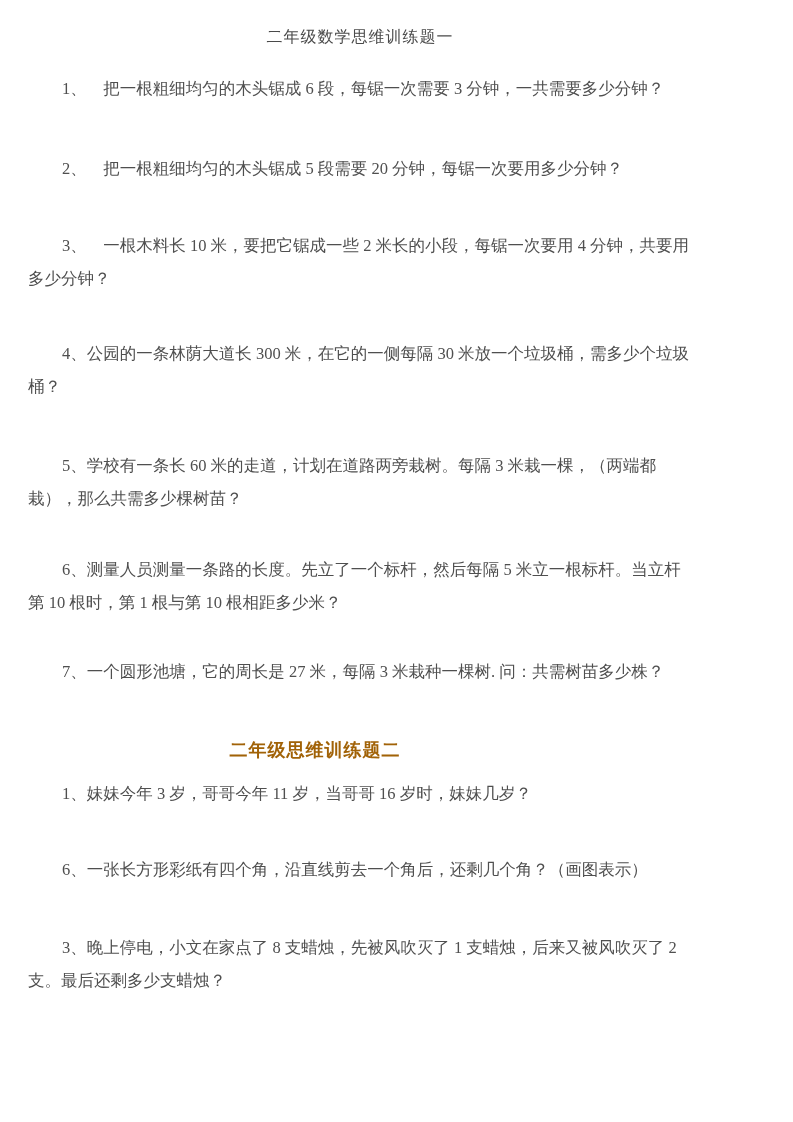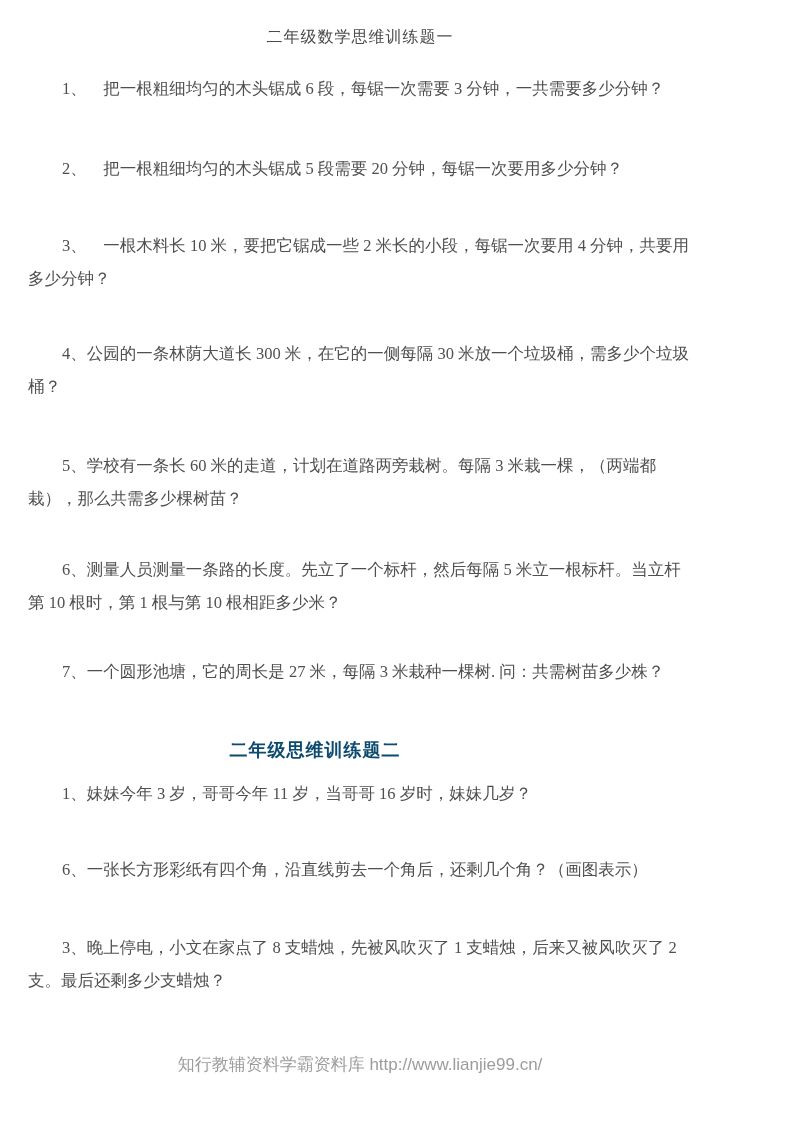--- a/index.html
+++ b/index.html
@@ -23,21 +23,21 @@
     color: #4a4a4a;
     letter-spacing: 1px;
   }
   .doc-title-2 {
     margin: 49px 90px 0 0; 
     text-align: center;
     font-family: "Liberation Sans", "DejaVu Sans", sans-serif;
     font-size: 18px;
     font-weight: 700;
     line-height: 26px;
-    color: #0c4a6e;
+    color: #a16207;
     letter-spacing: 1px;
   }
   .q {
     margin: 0;
     font-size: 16.5px;
     line-height: 33px;
     text-indent: 34px;
     white-space: pre-wrap;
     color: #4f4f4f;
   }
@@ -75,15 +75,14 @@
   <p class="q m5">5、学校有一条长 60 米的走道，计划在道路两旁栽树。每隔 3 米栽一棵，（两端都栽），那么共需多少棵树苗？</p>
   <p class="q m6">6、测量人员测量一条路的长度。先立了一个标杆，然后每隔 5 米立一根标杆。当立杆第 10 根时，第 1 根与第 10 根相距多少米？</p>
   <p class="q m7">7、一个圆形池塘，它的周长是 27 米，每隔 3 米栽种一棵树. 问：共需树苗多少株？</p>
 
   <h2 class="doc-title-2">二年级思维训练题二</h2>
 
   <p class="q s1">1、妹妹今年 3 岁，哥哥今年 11 岁，当哥哥 16 岁时，妹妹几岁？</p>
   <p class="q s2">6、一张长方形彩纸有四个角，沿直线剪去一个角后，还剩几个角？（画图表示）</p>
   <p class="q s3">3、晚上停电，小文在家点了 8 支蜡烛，先被风吹灭了 1 支蜡烛，后来又被风吹灭了 2 支。最后还剩多少支蜡烛？</p>
 
-  <div class="footer">知行教辅资料学霸资料库 http://www.lianjie99.cn/</div>
 
 </div>
 
 </body></html>

